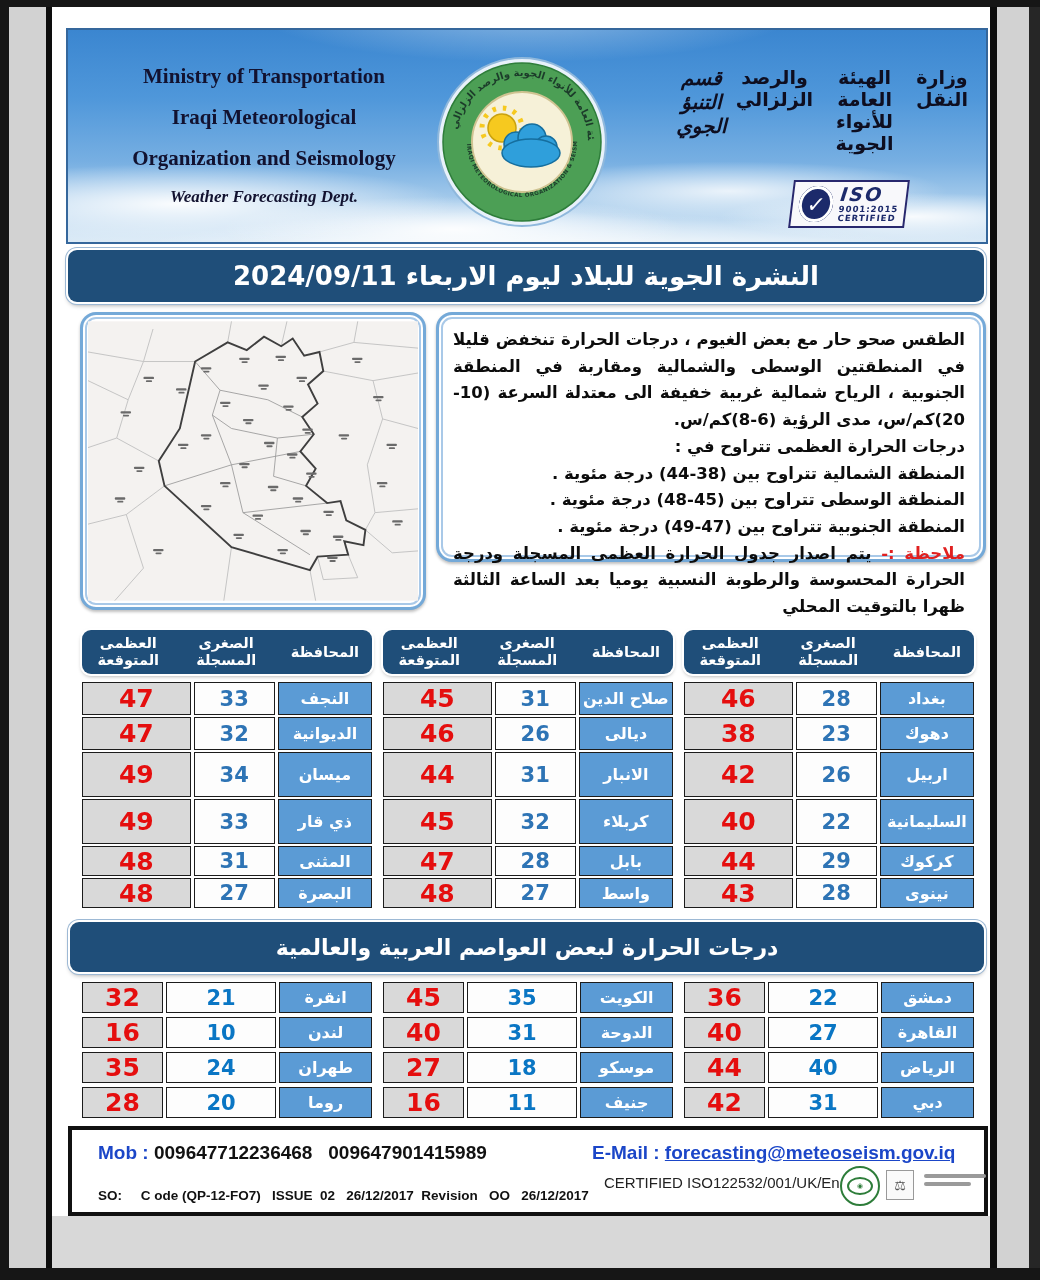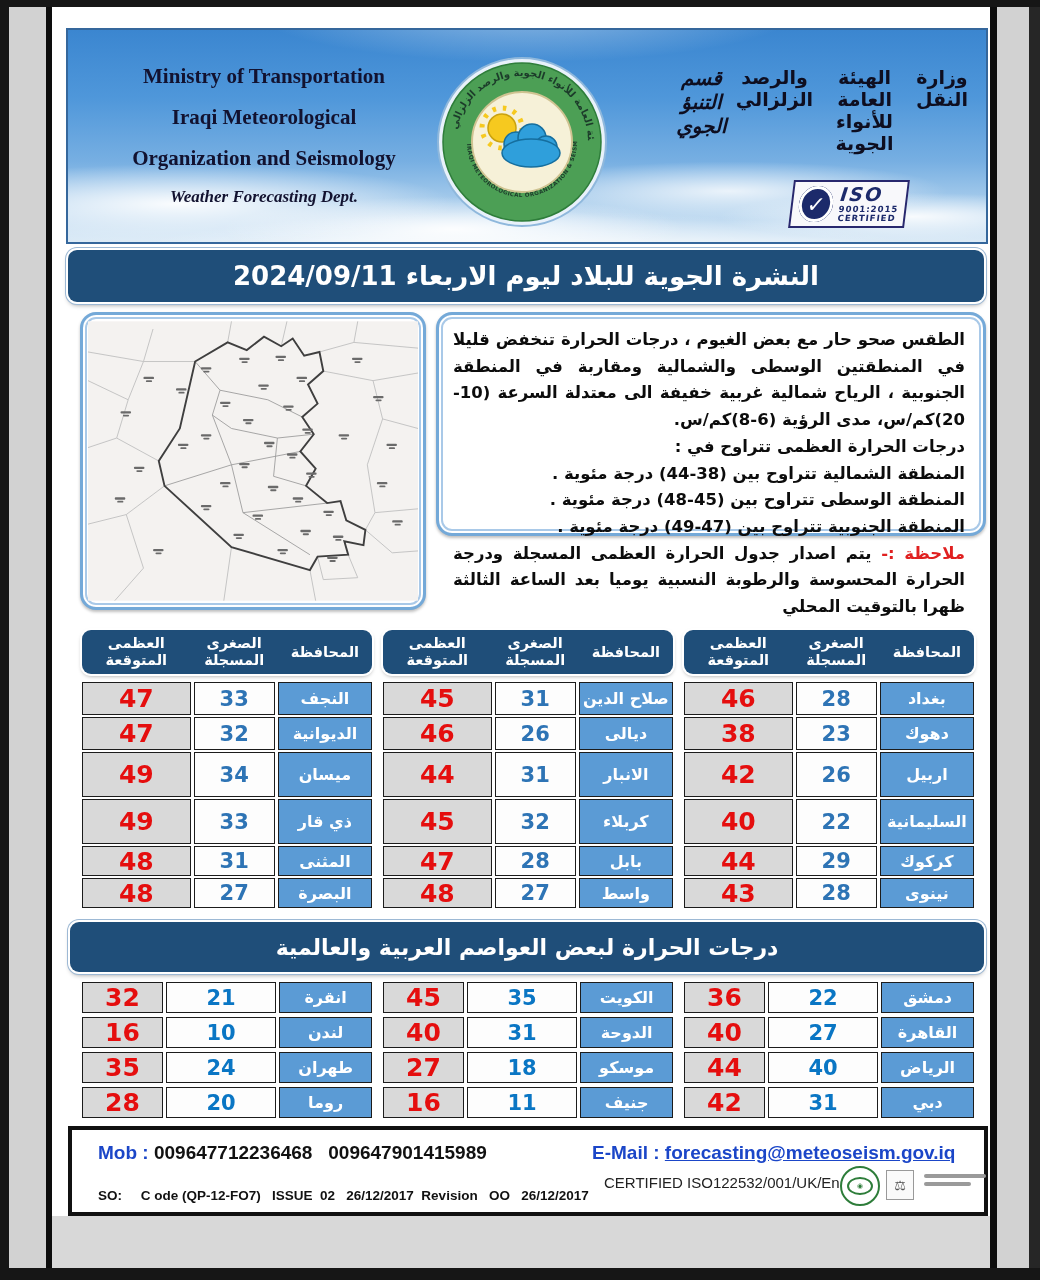--- a/index.html
+++ b/index.html
@@ -47,29 +47,29 @@
   .banner{background:var(--navy,#1f4e79);border-radius:9px;color:#fff;font-weight:bold;
     display:flex;align-items:center;justify-content:center;direction:rtl;
     box-shadow:0 0 0 2px #fff,0 0 0 3px #9db9d5,0 3px 5px rgba(0,0,0,.4);}
   .date-banner{left:16px;top:243px;width:916px;height:52px;font-size:26px;}
   .capitals-banner{left:18px;top:915px;width:914px;height:50px;font-size:22px;}
   
   .card{background:#fff;border:3px solid #74a9d8;border-radius:16px;
     box-shadow:inset 0 0 0 2px #fff, inset 0 0 0 4px #a9c9e8, 0 2px 3px rgba(0,0,0,.25);}
   .map-card{left:28px;top:305px;width:346px;height:298px;overflow:hidden;padding:5px;box-sizing:border-box;}
   .map-card svg{width:100%;height:100%;}
-  .fc-card{left:384px;top:305px;width:550px;height:224px;padding:12px 18px 10px 14px;box-sizing:border-box;
+  .fc-card{left:384px;top:305px;width:550px;height:250px;padding:12px 18px 10px 14px;box-sizing:border-box;
     direction:rtl;color:#0c0c0c;font-weight:bold;font-size:16.5px;line-height:1.62;}
   .fc-card p{margin:0;text-align:right;}
   .fc-card p.just{text-align:justify;text-align-last:right;}
   .fc-note-label{color:#e02020;}
   
   .tbl{left:30px;top:0;width:892px;direction:rtl;display:flex;justify-content:space-between;}
   .tgroup{width:290px;display:flex;flex-direction:column;}
-  .thead{background:var(--navy,#1f4e79);border-radius:9px;height:44px;display:flex;gap:3px;
+  .thead{background:var(--navy,#1f4e79);border-radius:9px;height:44px;display:flex;gap:11px;
     align-items:center;color:#fff;font-weight:bold;font-size:14.5px;text-align:center;
     box-shadow:0 0 0 2px #fff,0 2px 4px rgba(0,0,0,.4);margin-bottom:8px;}
   .thead .hc{display:flex;flex-direction:column;justify-content:center;line-height:1.15;}
   .trow{display:flex;gap:3px;margin-bottom:2px;}
   .td{border:1px solid #1c1c1c;display:flex;align-items:center;justify-content:center;box-sizing:border-box;}
   .c-city{flex:0 0 32.5%;}
   .c-min{flex:0 0 28%;}
   .c-max{flex:1;}
   .td.city{background:var(--city_blue,#5b9bd5);color:#fff;font-weight:bold;font-size:16px;text-align:right;}
   .td.min{background:#fdfdfd;color:var(--min_blue,#2e74b5);font-weight:bold;font-size:21px;}

